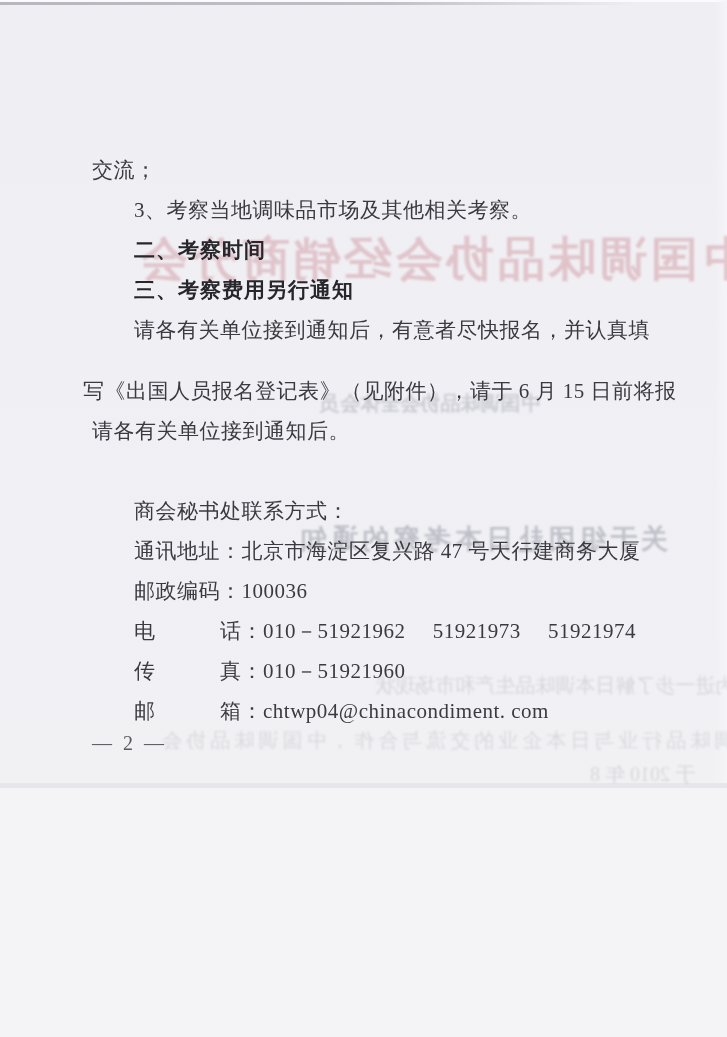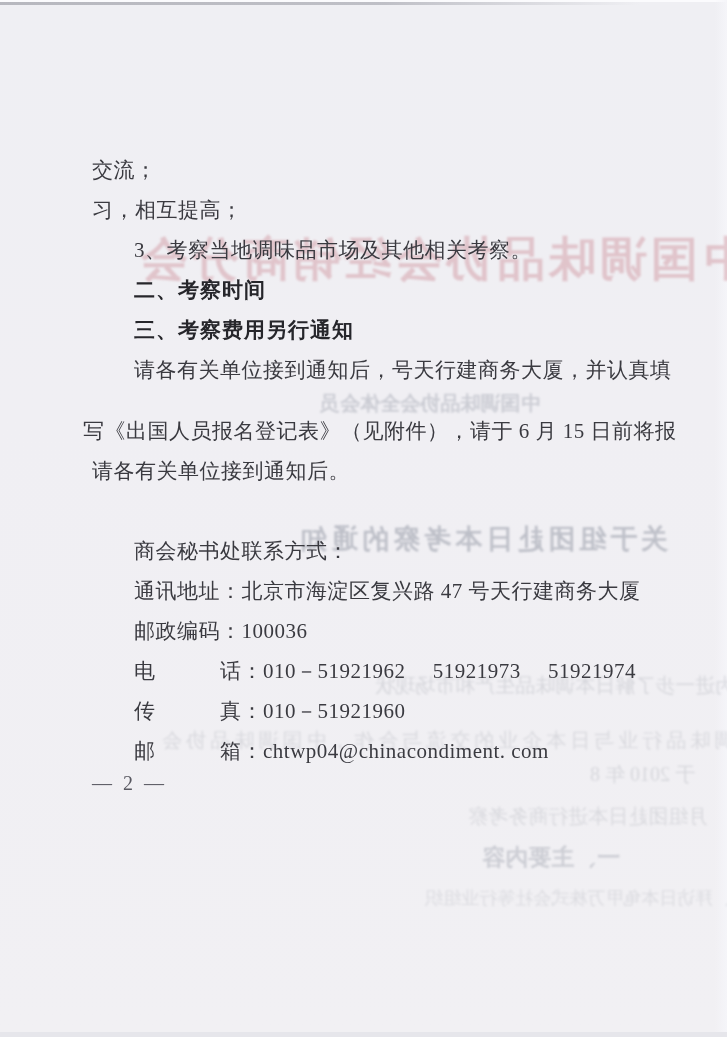--- a/index.html
+++ b/index.html
@@ -4,21 +4,21 @@
 <style>
   html, body {
     margin: 0; padding: 0;
     width: 727px; height: 1037px;
     background: #f4f4f6;
     font-family: "Liberation Serif", "DejaVu Serif", serif;
     overflow: hidden;
   }
   .scan {
     position: absolute; inset: 0;
-    width: 727px; height: 1037px;
+    width: 727px; height: 788px;
     background: linear-gradient(180deg, #efeff3 0%, #f0eff3 40%, #f1f0f3 100%);
     overflow: hidden;
   }
   .edge-top {
     position: absolute; top: 2px; left: 0; width: 640px; height: 3px;
     background: linear-gradient(90deg, #9fa0a8 0%, #aaabb3 60%, rgba(170,171,179,0) 100%);
     opacity: .7;
   }
   .edge-top-white {
     position: absolute; top: 0; left: 0; right: 0; height: 2px;
@@ -102,25 +102,24 @@
   <div class="bleed gray-body" style="top:761px; left:455px; width:240px; font-size:20px; opacity:.22;">于 2010 年 8</div>
 
   <div class="bleed gray-body" style="top:803px; left:408px; width:300px; font-size:20px; opacity:.20;">月组团赴日本进行商务考察</div>
 
   <div class="bleed gray-bold" style="top:842px; left:455px; width:165px; font-size:23px; opacity:.28;">一、主要内容</div>
 
   <div class="bleed gray-body" style="top:886px; left:280px; width:460px; font-size:18px; opacity:.18;">1、拜访日本龟甲万株式会社等行业组织</div>
 
   <div class="content">
     <div class="line">交流；</div>
-    <div class="line">习，相互提高；</div>
     <div class="line indent">3、考察当地调味品市场及其他相关考察。</div>
     <div class="line indent heading">二、考察时间</div>
     <div class="line indent heading">三、考察费用另行通知</div>
-    <div class="line indent">请各有关单位接到通知后，号天行建商务大厦，并认真填</div>
+    <div class="line indent">请各有关单位接到通知后，有意者尽快报名，并认真填</div>
     <div class="line hang">写《出国人员报名登记表》（见附件），请于 6 月 15 日前将报</div>
     <div class="line">请各有关单位接到通知后。</div>
     <div class="line"></div>
     <div class="line indent">商会秘书处联系方式：</div>
     <div class="line indent">通讯地址：北京市海淀区复兴路 47 号天行建商务大厦</div>
     <div class="line indent">邮政编码：100036</div>
     <div class="line indent">电　　　话：010－51921962　 51921973　 51921974</div>
     <div class="line indent">传　　　真：010－51921960</div>
     <div class="line indent">邮　　　箱：chtwp04@chinacondiment. com</div>
     <div class="pagenum">— 2 —</div>

